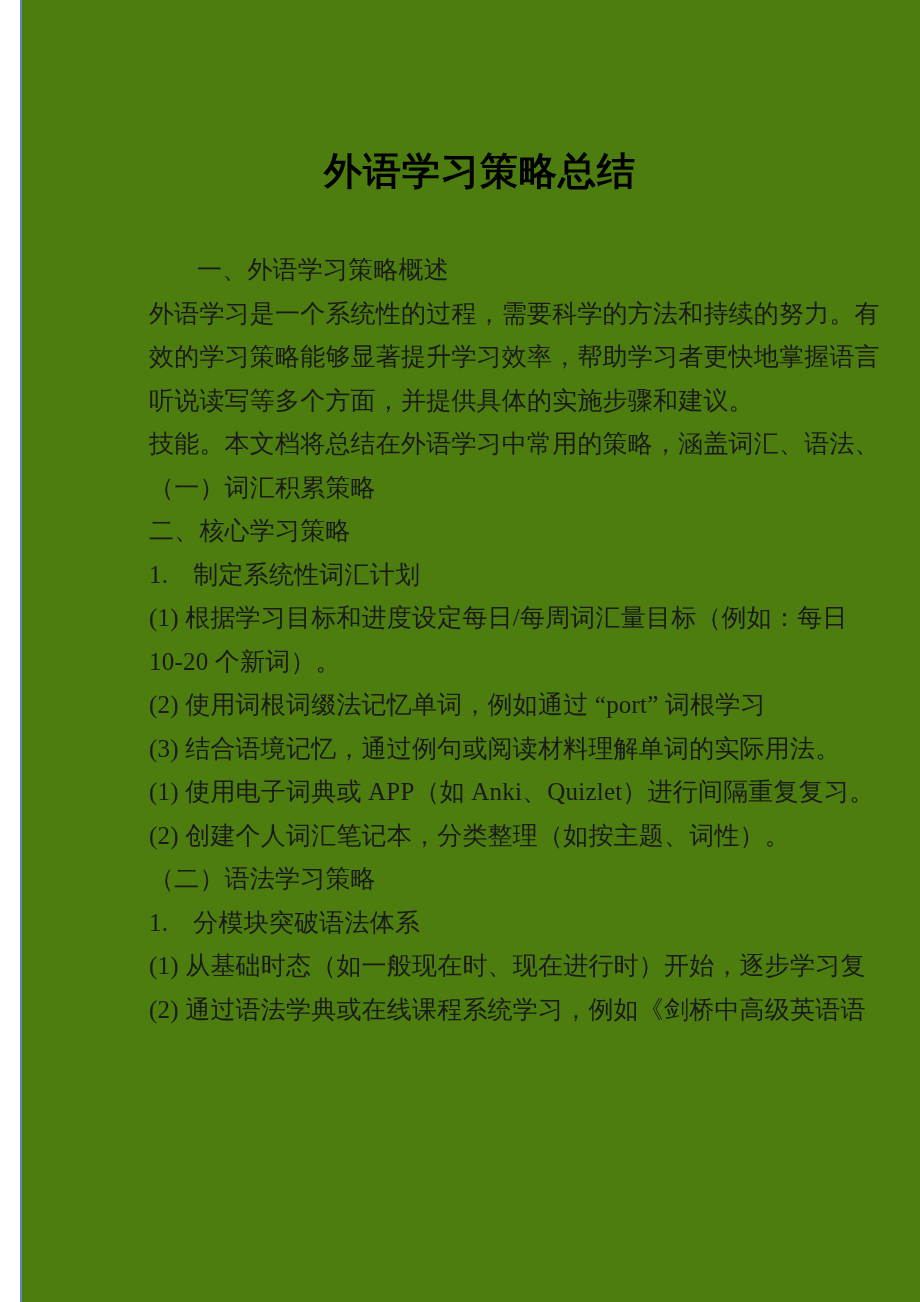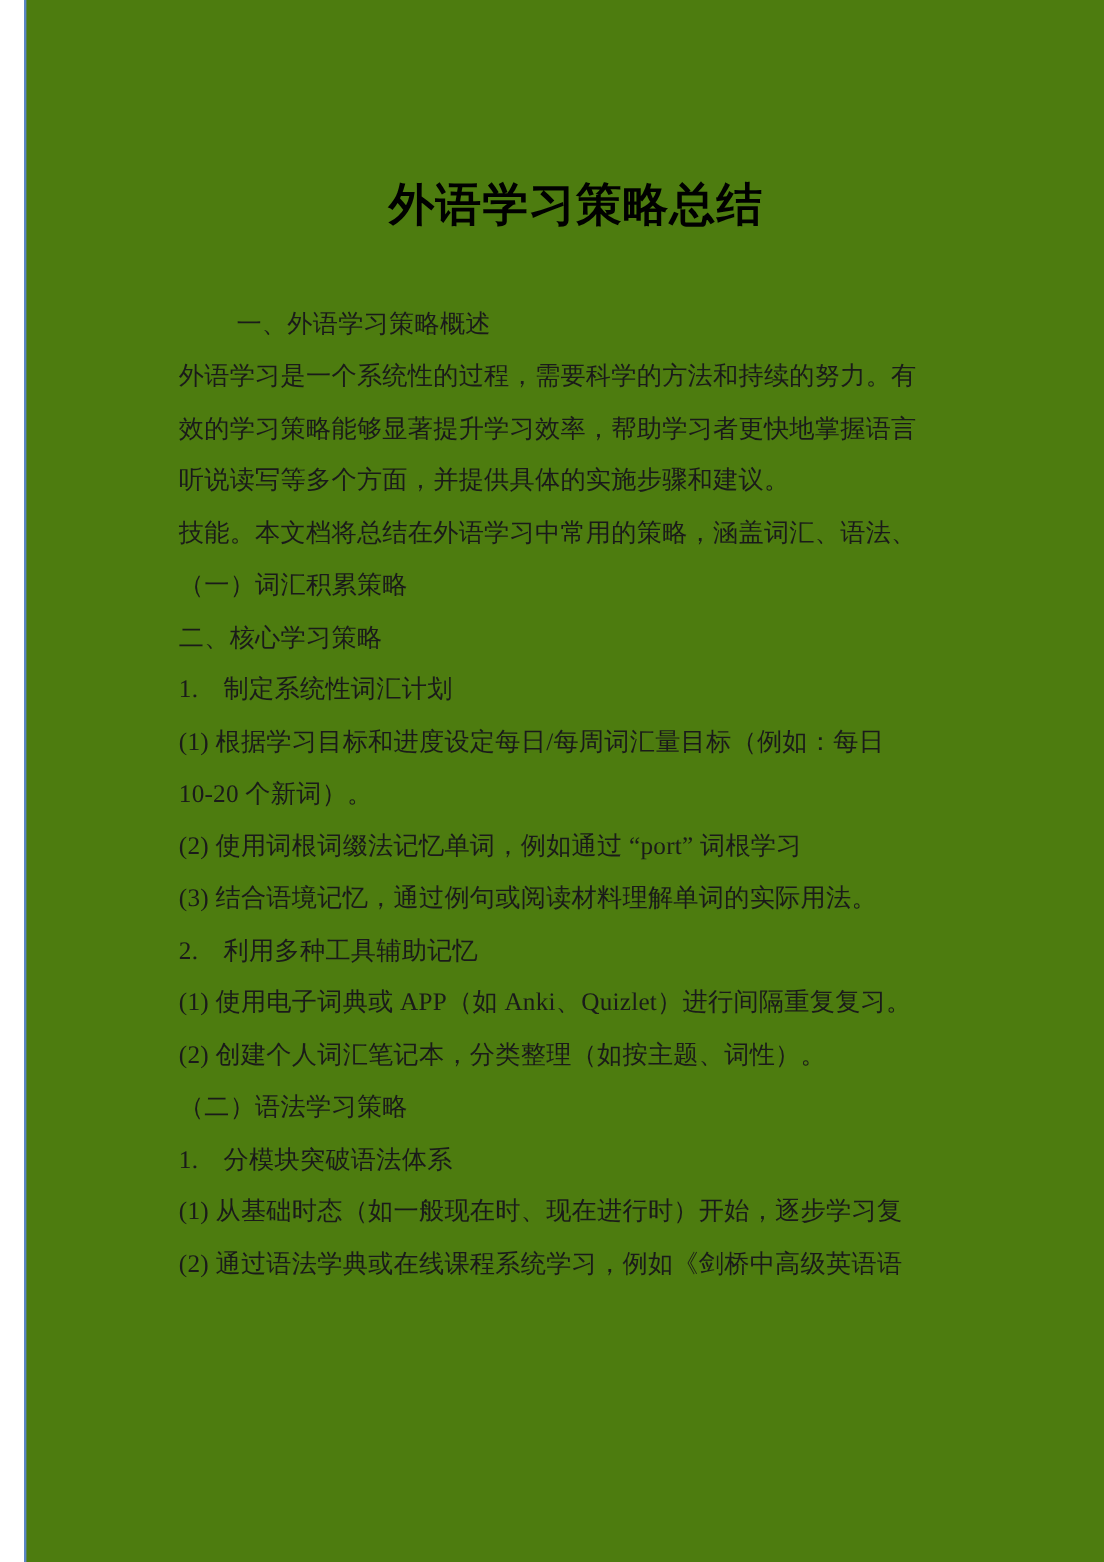--- a/index.html
+++ b/index.html
@@ -40,21 +40,21 @@
   .doc-body {
     position: absolute;
     top: 248px;
     left: 129px;
     width: 670px;
   }
   .line {
     height: 43.5px;
     display: flex;
     align-items: center;
-    font-size: 21px;
+    font-size: 25px;
     color: #1a1a1a;
     white-space: pre;
     letter-spacing: 0.2px;
   }
   .indent2 {
     padding-left: 48px;
   }
 </style>
 </head>
 <body>
@@ -70,21 +70,20 @@
     <div class="line">效的学习策略能够显著提升学习效率，帮助学习者更快地掌握语言</div>
     <div class="line">听说读写等多个方面，并提供具体的实施步骤和建议。</div>
     <div class="line">技能。本文档将总结在外语学习中常用的策略，涵盖词汇、语法、</div>
     <div class="line">（一）词汇积累策略</div>
     <div class="line">二、核心学习策略</div>
     <div class="line">1.　制定系统性词汇计划</div>
     <div class="line">(1) 根据学习目标和进度设定每日/每周词汇量目标（例如：每日</div>
     <div class="line">10-20 个新词）。</div>
     <div class="line">(2) 使用词根词缀法记忆单词，例如通过 “port” 词根学习</div>
     <div class="line">(3) 结合语境记忆，通过例句或阅读材料理解单词的实际用法。</div>
-    <div class="line">2.　利用多种工具辅助记忆</div>
     <div class="line">(1) 使用电子词典或 APP（如 Anki、Quizlet）进行间隔重复复习。</div>
     <div class="line">(2) 创建个人词汇笔记本，分类整理（如按主题、词性）。</div>
     <div class="line">（二）语法学习策略</div>
     <div class="line">1.　分模块突破语法体系</div>
     <div class="line">(1) 从基础时态（如一般现在时、现在进行时）开始，逐步学习复</div>
     <div class="line">(2) 通过语法学典或在线课程系统学习，例如《剑桥中高级英语语</div>
   </div>
 </div>
 
 </body></html>

